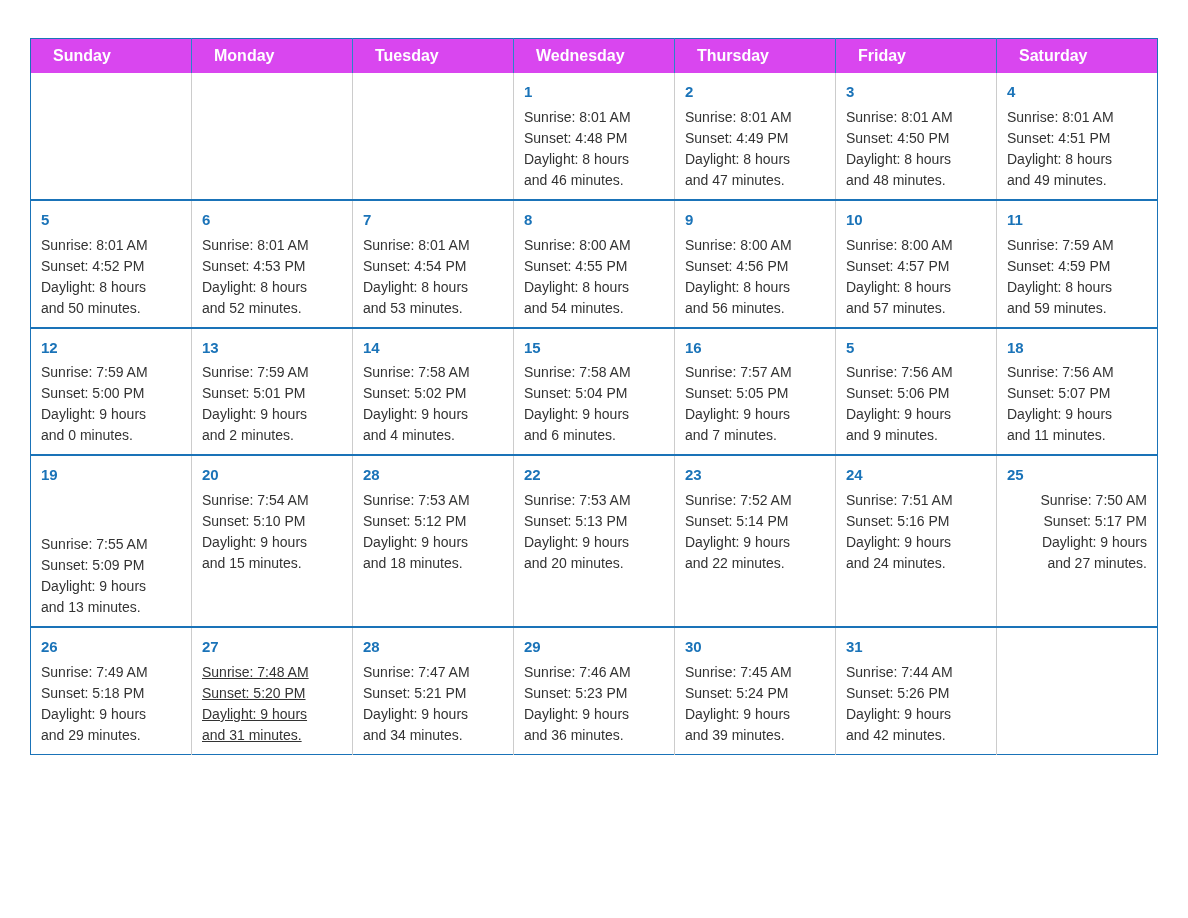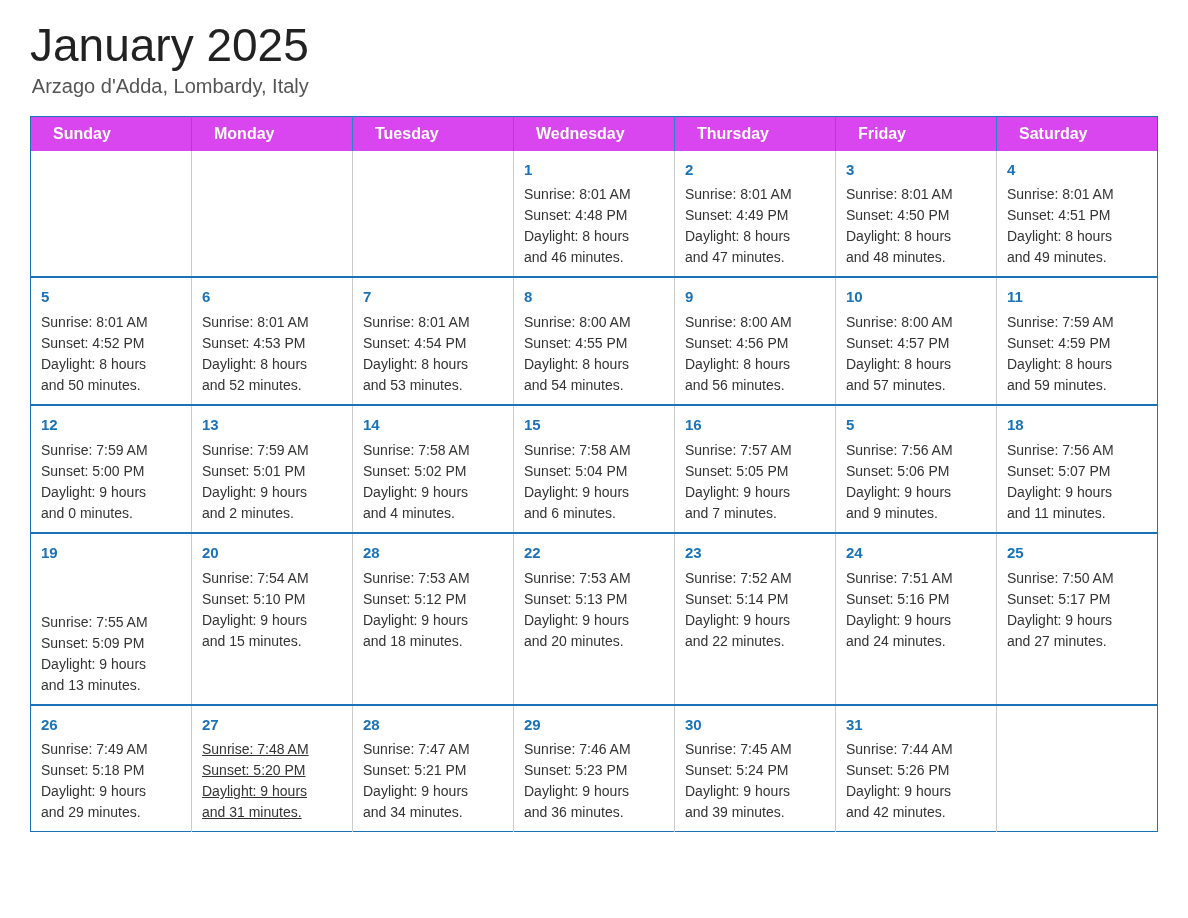--- a/index.html
+++ b/index.html
@@ -91,24 +91,20 @@
       line-height: 1.5;
     }
     .empty-cell {
       background: #ffffff;
     }
   </style>
 </head>
 <body>
 
 <div class="header">
-  <div class="title-section">
-    <div class="month-title">January 2025</div>
-    <div class="location">Arzago d'Adda, Lombardy, Italy</div>
-  </div>
 </div>
 
 <table class="calendar-table">
   <thead>
     <tr>
     <th>Sunday</th>
         <th>Monday</th>
         <th>Tuesday</th>
         <th>Wednesday</th>
         <th>Thursday</th>
@@ -290,21 +286,21 @@
         </td>
         <td>
           <span class="day-number">24</span>
           <div class="day-info" style="white-space: pre-line;">Sunrise: 7:51 AM
 Sunset: 5:16 PM
 Daylight: 9 hours
 and 24 minutes.</div>
         </td>
         <td>
           <span class="day-number">25</span>
-          <div class="day-info" style="white-space: pre-line;">Sunrise: 7:50 AM
+          <div class="day-info" style="white-space: pre-line; text-align: right;">Sunrise: 7:50 AM
 Sunset: 5:17 PM
 Daylight: 9 hours
 and 27 minutes.</div>
         </td>
       </tr>
       <tr>
         <td>
           <span class="day-number">26</span>
           <div class="day-info" style="white-space: pre-line;">Sunrise: 7:49 AM
 Sunset: 5:18 PM

